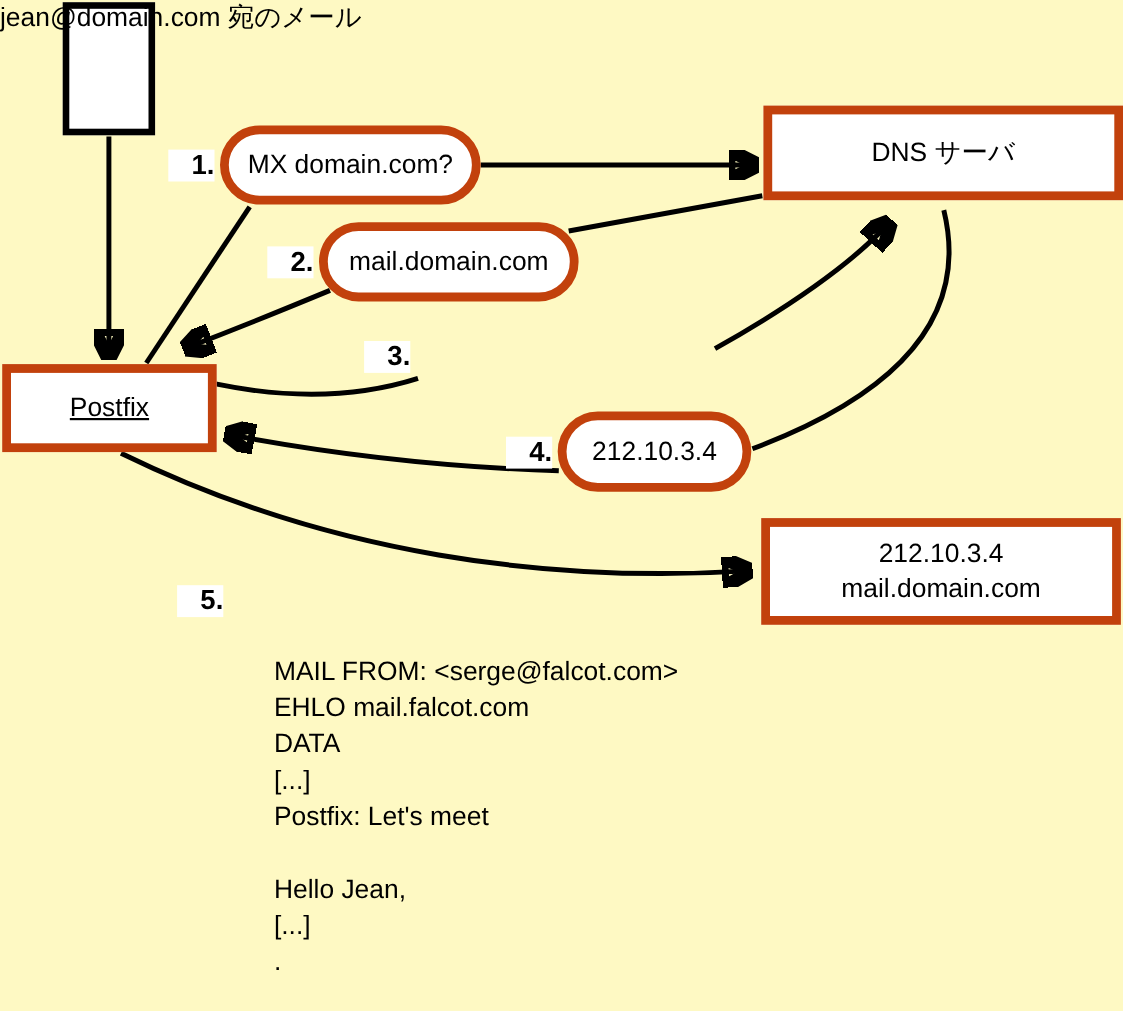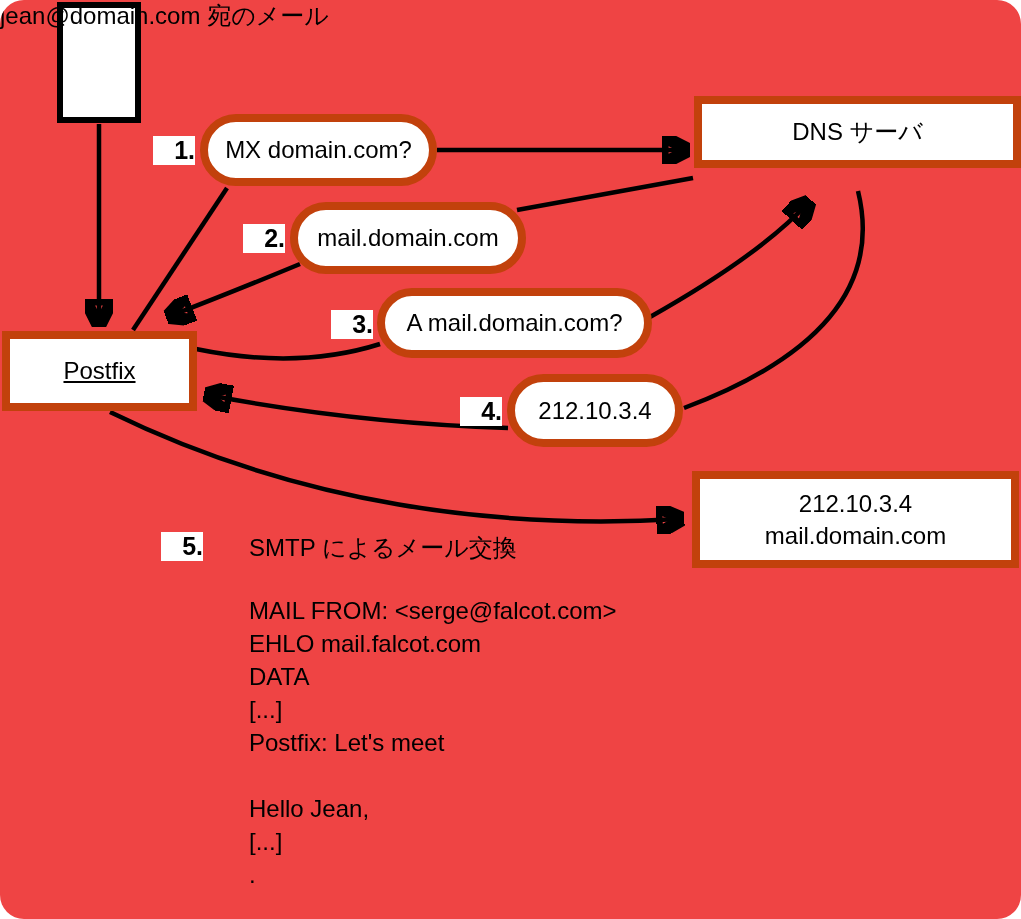--- a/index.html
+++ b/index.html
@@ -3,23 +3,22 @@
 <meta charset="utf-8">
 <style>
   * { margin: 0; padding: 0; box-sizing: border-box; }
   html, body { background: #ffffff; }
   body { font-family: "Liberation Sans", "DejaVu Sans", sans-serif; color: #000; }
 
   .stage {
     position: relative;
     width: 1021px;
     height: 919px;
-    background: #ef4444;
+    background: #fef9c3;
     overflow: hidden;
-    border-radius: 24px;
   }
 
   .connectors {
     position: absolute;
     inset: 0;
     width: 1021px;
     height: 919px;
   }
   .connectors path { stroke: #000; stroke-width: 4.5; fill: none; }
 
@@ -64,21 +63,21 @@
   
   .doc-icon {
     position: absolute;
     left: 57px; top: 2px;
     width: 84px; height: 121px;
     border: 6px solid #000;
     background: #fff;
   }
 
   
-  #dns-box      { left: 694px; top: 96px;  width: 327px; height: 72px; justify-content: center; }
+  #dns-box      { left: 694px; top: 96px;  width: 327px; height: 86px; justify-content: center; }
   #postfix-box  { left: 2px;   top: 331px; width: 195px; height: 80px; text-decoration: underline; }
   #mailsrv-box  { left: 692px; top: 471px; width: 327px; height: 97px; }
 
   #pill-1 { left: 200px; top: 114px; width: 237px; height: 72px; }
   #pill-2 { left: 290px; top: 202px; width: 236px; height: 72px; }
   #pill-3 { left: 377px; top: 288px; width: 275px; height: 70px; }
   #pill-4 { left: 507px; top: 374px; width: 176px; height: 73px; }
 
   #num-1 { left: 153px; top: 136px; }
   #num-2 { left: 243px; top: 224px; }
@@ -107,21 +106,20 @@
     <path d="M650,317 Q760,255 808,203" marker-end="url(#ah)"></path>
     <path d="M858,191 Q892,330 684,408"></path>
     <path d="M508,428 Q355,423 208,395" marker-end="url(#ah)"></path>
     <path d="M110,412 C300,505 500,530 680,519" marker-end="url(#ah)"></path>
   </svg>
 
   <div class="doc-icon"></div>
 
   <div class="flabel">jean@domain.com 宛のメール</div>
   <div class="num" id="num-5">5.</div>
-  <div class="flabel" id="step5-label">SMTP によるメール交換</div>
 
   <div class="node" id="dns-box">
     <span>DNS サーバ</span>
   </div>
 
   <div class="node" id="postfix-box">
     <span>Postfix</span>
   </div>
 
   <div class="node" id="mailsrv-box">
@@ -133,23 +131,20 @@
   <div class="node pill" id="pill-1">
     <span>MX domain.com?</span>
   </div>
 
   <div class="num" id="num-2">2.</div>
   <div class="node pill" id="pill-2">
     <span>mail.domain.com</span>
   </div>
 
   <div class="num" id="num-3">3.</div>
-  <div class="node pill" id="pill-3">
-    <span>A mail.domain.com?</span>
-  </div>
 
   <div class="num" id="num-4">4.</div>
   <div class="node pill" id="pill-4">
     <span>212.10.3.4</span>
   </div>
 
   <div class="smtp">
     <div class="smtp-line">MAIL FROM: &lt;serge@falcot.com&gt;</div>
     <div class="smtp-line">EHLO mail.falcot.com</div>
     <div class="smtp-line">DATA</div>

